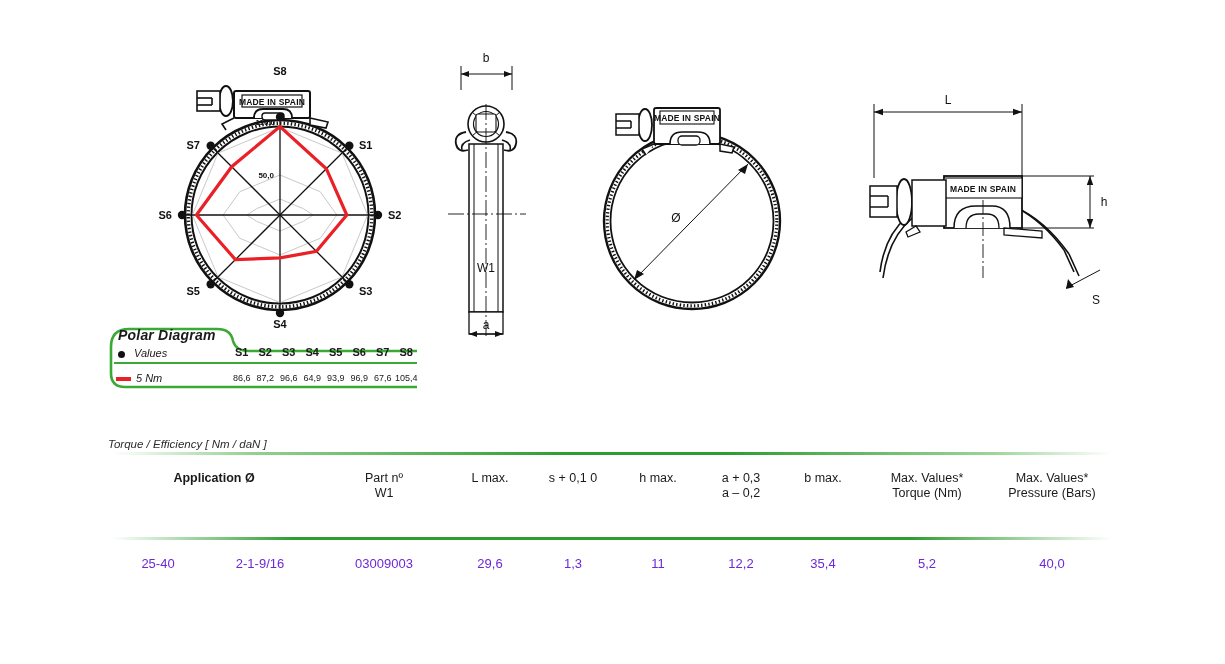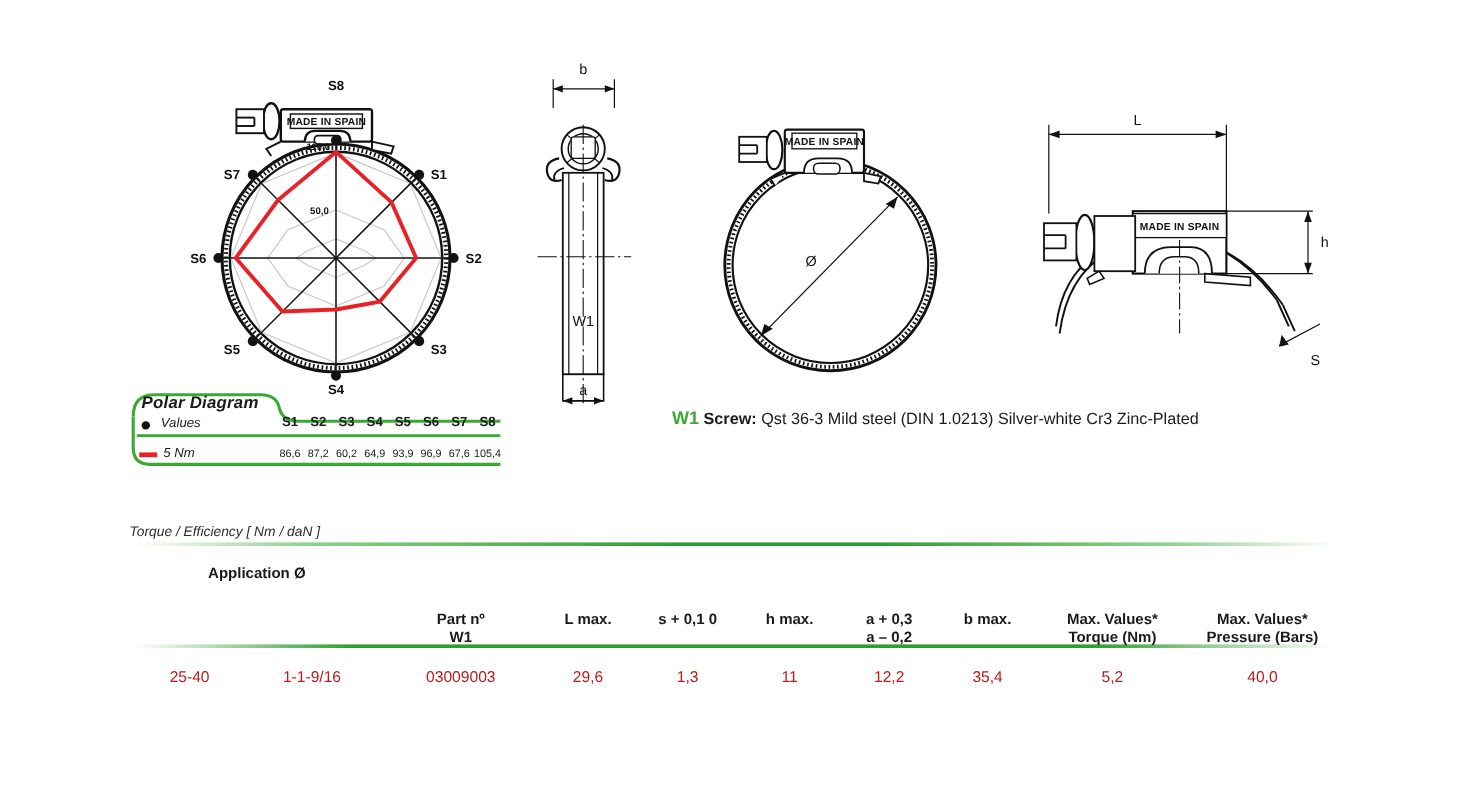--- a/index.html
+++ b/index.html
@@ -77,27 +77,27 @@
   .c-part  { width: 13.6%; }
   .c-l     { width: 7.6%; }
   .c-s     { width: 9.0%; }
   .c-h     { width: 8.0%; }
   .c-a     { width: 8.6%; }
   .c-b     { width: 7.8%; }
   .c-tq    { width: 13.0%; }
   .c-pr    { width: 12.0%; }
 
   .thead { position: relative; height: 82px; }
-  .th { font-size: 12.5px; font-weight: bold; line-height: 15px; margin-top: 38px; }
+  .th { font-size: 12.5px; font-weight: normal; line-height: 15px; }
   .th-top { position: absolute; top: 16px; left: 0; right: 0; }
   .th-sub { position: absolute; top: 56px; left: 0; right: 0; }
   .appl-group { position: absolute; top: 16px; left: 0; width: 20.4%; text-align: center;
                 font-size: 12.5px; font-weight: bold; }
   .tbody { height: 46px; display: flex; align-items: center; }
-  .td { font-size: 13px; color: #b91c1c; }
+  .td { font-size: 13px; color: #6d28d9; }
 </style>
 </head>
 <body>
 
 <div class="sheet">
 
   <div class="figures">
 
     <div class="fig" id="fig-polar">
       <svg viewBox="0 0 260 275" width="260" height="275">
@@ -319,38 +319,33 @@
         <span>S4</span>
         <span>S5</span>
         <span>S6</span>
         <span>S7</span>
         <span>S8</span>
       </div>
 
       <div class="pc-cells pc-vals" style="top:51px">
         <span>86,6</span>
         <span>87,2</span>
-        <span>60,2</span>
+        <span>96,6</span>
         <span>64,9</span>
         <span>93,9</span>
         <span>96,9</span>
         <span>67,6</span>
         <span>105,4</span>
       </div>
     </div>
   </div>
 
   <div id="polar-caption">Torque / Efficiency [ Nm / daN ]</div>
 
   <div id="materials">
-    <div class="mat-line">
-      <span class="w1">W1</span>
-      <span class="k">Screw:</span>
-      <span>Qst 36-3 Mild steel (DIN 1.0213) Silver-white Cr3 Zinc-Plated</span>
-    </div>
   </div>
 
   <div id="spec-table">
     <div class="rule"></div>
 
     <div class="thead">
       <div class="appl-group">Application Ø</div>
 
       <div class="trow th th-top">
         <div class="c-mm"></div>
@@ -377,21 +372,21 @@
         </div>
       </div>
 
     </div>
 
     <div class="rule full"></div>
 
     <div class="tbody">
       <div class="trow">
         <div class="c-mm td">25-40</div>
-        <div class="c-in td">1-1-9/16</div>
+        <div class="c-in td">2-1-9/16</div>
         <div class="c-part td">03009003</div>
         <div class="c-l td">29,6</div>
         <div class="c-s td">1,3</div>
         <div class="c-h td">11</div>
         <div class="c-a td">12,2</div>
         <div class="c-b td">35,4</div>
         <div class="c-tq td">5,2</div>
         <div class="c-pr td">40,0</div>
       </div>
     </div>

